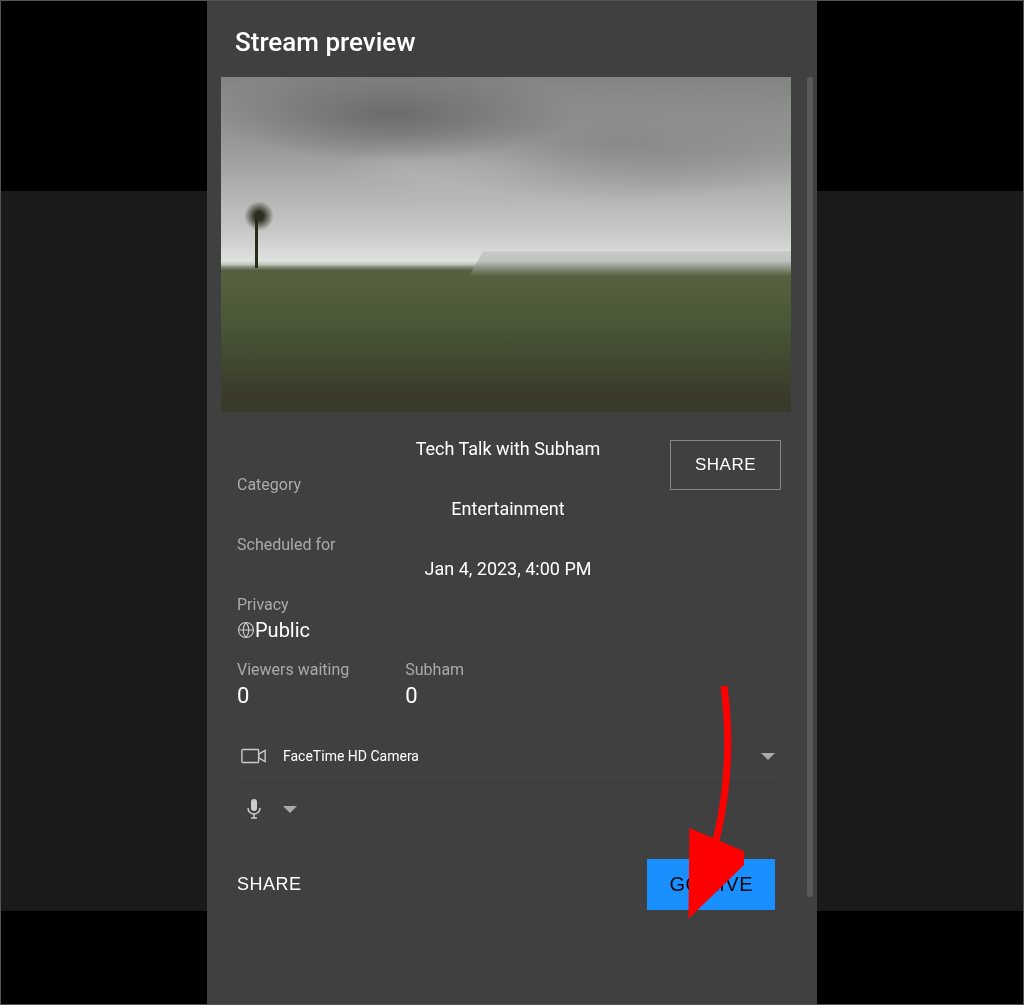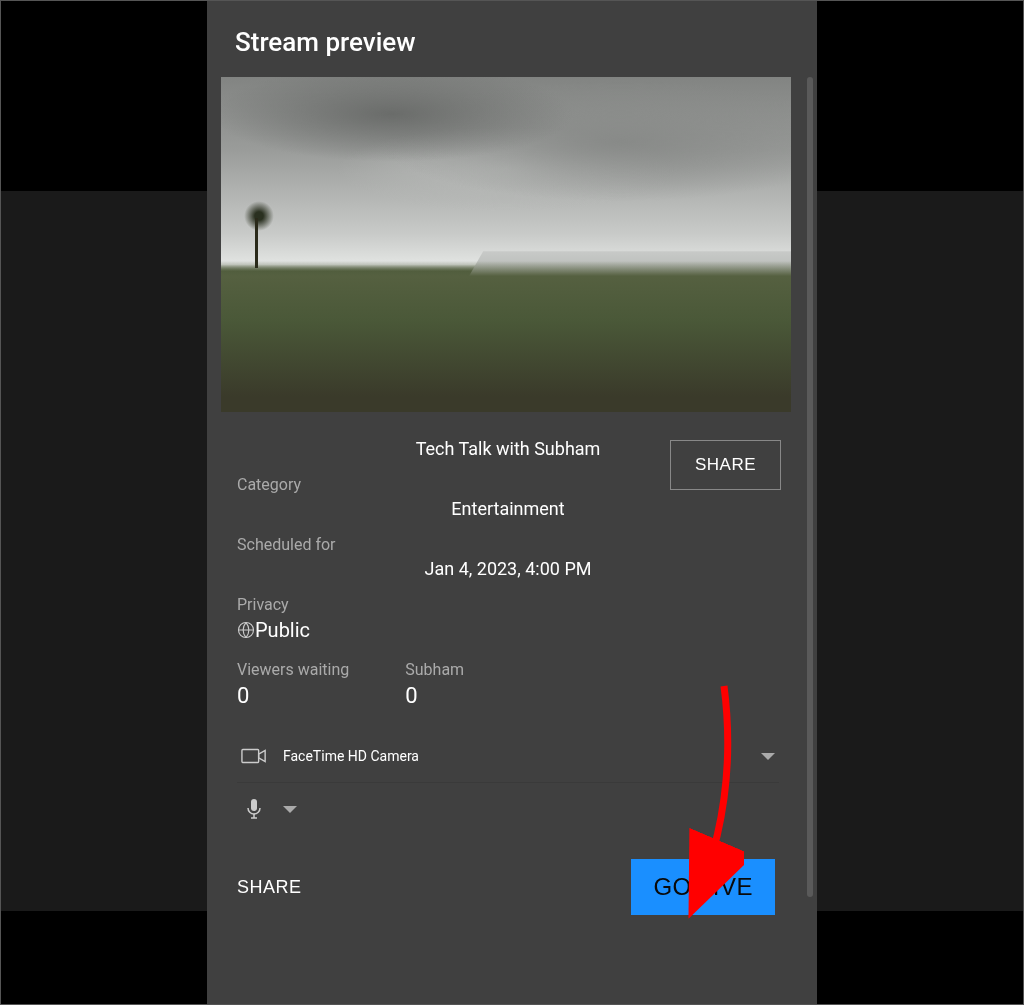--- a/index.html
+++ b/index.html
@@ -220,21 +220,21 @@
       color: #fff;
       font-size: 18px;
       font-weight: 500;
       letter-spacing: 0.5px;
       cursor: pointer;
     }
     .golive-button {
       background: #1a8fff;
       border: none;
       color: #0a0a0a;
-      font-size: 24px;
+      font-size: 20px;
       font-weight: 500;
       padding: 14px 22px;
       letter-spacing: 0.5px;
       cursor: pointer;
     }
     .annotation-arrow {
       position: absolute;
       left: 623px;
       top: 680px;
       width: 120px;

